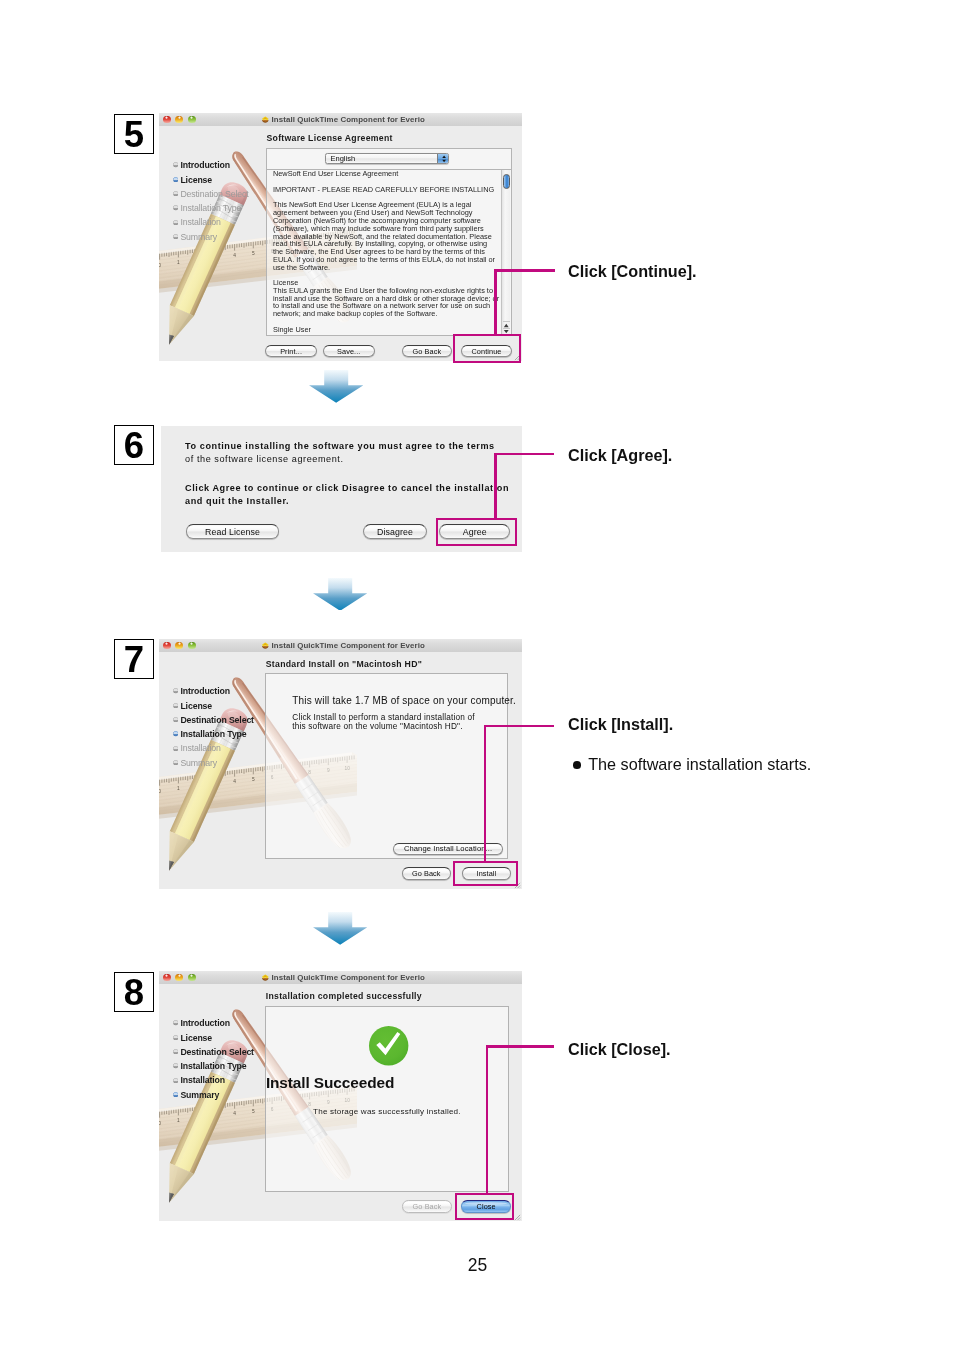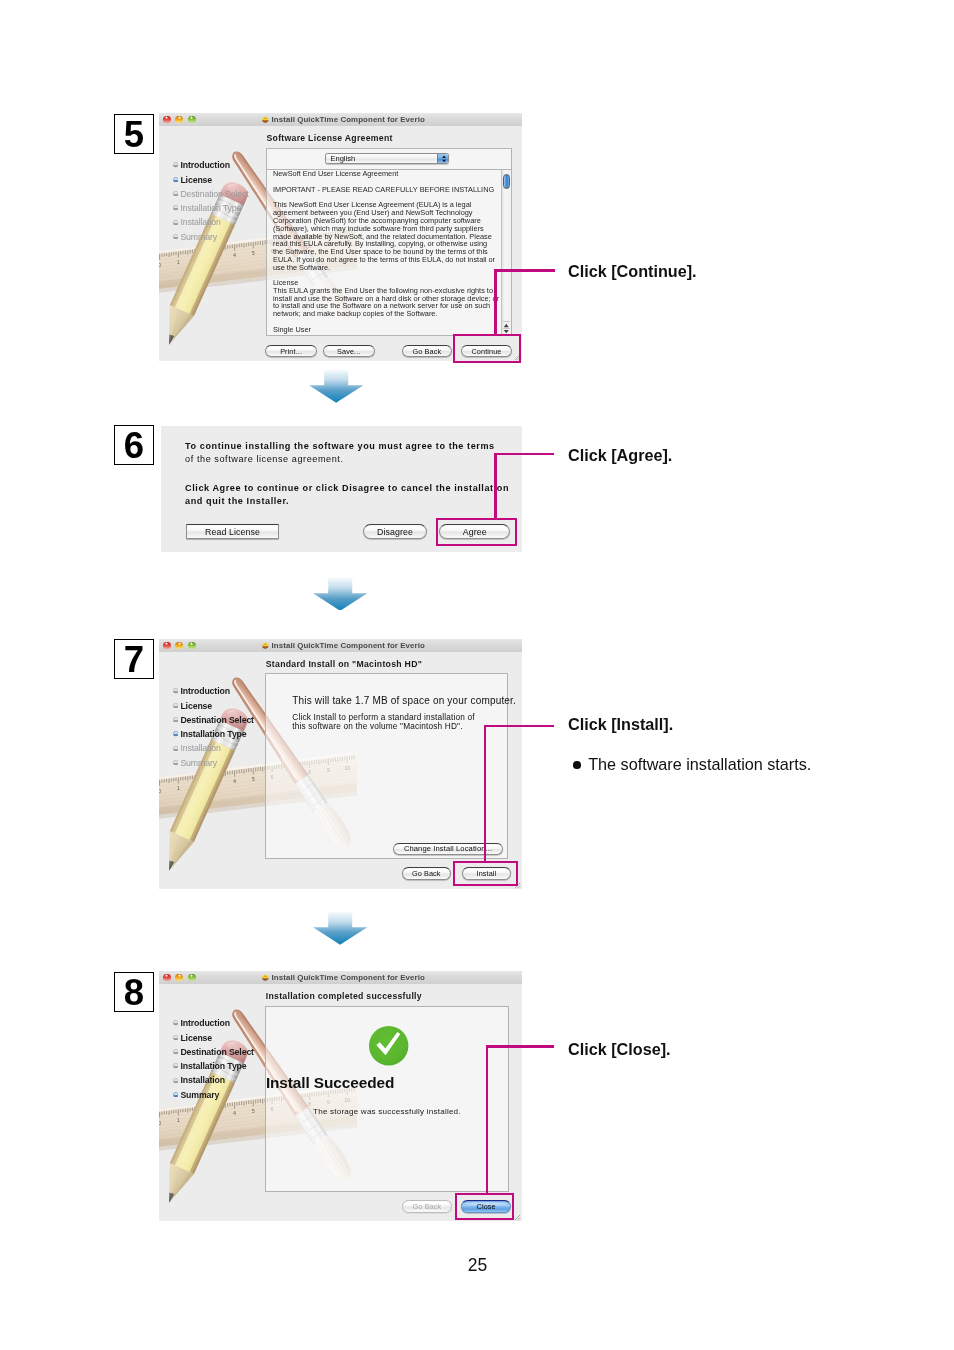--- a/index.html
+++ b/index.html
@@ -476,21 +476,21 @@
             <div style="font-size: 7.35px; line-height: 7.78px; color: rgb(38, 38, 38); height: 7.78px; white-space: nowrap;">NewSoft End User License Agreement</div>
             <div style="font-size: 7.35px; line-height: 7.78px; color: rgb(38, 38, 38); height: 7.78px; white-space: nowrap;"></div>
             <div style="font-size: 7.35px; line-height: 7.78px; color: rgb(38, 38, 38); height: 7.78px; white-space: nowrap;">IMPORTANT - PLEASE READ CAREFULLY BEFORE INSTALLING</div>
             <div style="font-size: 7.35px; line-height: 7.78px; color: rgb(38, 38, 38); height: 7.78px; white-space: nowrap;"></div>
             <div style="font-size: 7.35px; line-height: 7.78px; color: rgb(38, 38, 38); height: 7.78px; white-space: nowrap;">This NewSoft End User License Agreement (EULA) is a legal</div>
             <div style="font-size: 7.35px; line-height: 7.78px; color: rgb(38, 38, 38); height: 7.78px; white-space: nowrap;">agreement between you (End User) and NewSoft Technology</div>
             <div style="font-size: 7.35px; line-height: 7.78px; color: rgb(38, 38, 38); height: 7.78px; white-space: nowrap;">Corporation (NewSoft) for the accompanying computer software</div>
             <div style="font-size: 7.35px; line-height: 7.78px; color: rgb(38, 38, 38); height: 7.78px; white-space: nowrap;">(Software), which may include software from third party suppliers</div>
             <div style="font-size: 7.35px; line-height: 7.78px; color: rgb(38, 38, 38); height: 7.78px; white-space: nowrap;">made available by NewSoft, and the related documentation. Please</div>
             <div style="font-size: 7.35px; line-height: 7.78px; color: rgb(38, 38, 38); height: 7.78px; white-space: nowrap;">read this EULA carefully. By installing, copying, or otherwise using</div>
-            <div style="font-size: 7.35px; line-height: 7.78px; color: rgb(38, 38, 38); height: 7.78px; white-space: nowrap;">the Software, the End User space to be bound by the terms of this</div>
+            <div style="font-size: 7.35px; line-height: 7.78px; color: rgb(38, 38, 38); height: 7.78px; white-space: nowrap;">the Software, the End User agrees to be hard by the terms of this</div>
             <div style="font-size: 7.35px; line-height: 7.78px; color: rgb(38, 38, 38); height: 7.78px; white-space: nowrap;">EULA. If you do not agree to the terms of this EULA, do not install or</div>
             <div style="font-size: 7.35px; line-height: 7.78px; color: rgb(38, 38, 38); height: 7.78px; white-space: nowrap;">use the Software.</div>
             <div style="font-size: 7.35px; line-height: 7.78px; color: rgb(38, 38, 38); height: 7.78px; white-space: nowrap;"></div>
             <div style="font-size: 7.35px; line-height: 7.78px; color: rgb(38, 38, 38); height: 7.78px; white-space: nowrap;">License</div>
             <div style="font-size: 7.35px; line-height: 7.78px; color: rgb(38, 38, 38); height: 7.78px; white-space: nowrap;">This EULA grants the End User the following non-exclusive rights to</div>
             <div style="font-size: 7.35px; line-height: 7.78px; color: rgb(38, 38, 38); height: 7.78px; white-space: nowrap;">install and use the Software on a hard disk or other storage device; or</div>
             <div style="font-size: 7.35px; line-height: 7.78px; color: rgb(38, 38, 38); height: 7.78px; white-space: nowrap;">to install and use the Software on a network server for use on such</div>
             <div style="font-size: 7.35px; line-height: 7.78px; color: rgb(38, 38, 38); height: 7.78px; white-space: nowrap;">network; and make backup copies of the Software.</div>
             <div style="font-size: 7.35px; line-height: 7.78px; color: rgb(38, 38, 38); height: 7.78px; white-space: nowrap;"></div>
             <div style="font-size: 7.35px; line-height: 7.78px; color: rgb(38, 38, 38); height: 7.78px; white-space: nowrap;">Single User</div>
@@ -541,21 +541,21 @@
 
   <div style="position:absolute;left:161px;top:426px;width:361px;height:126px;background:#ececec;">
     <div id="s6p1" style="position:absolute;left:24.1px;top:14.2px;width:340px;">
         <div style="font-size: 9.1px; line-height: 13px; font-weight: bold; color: rgb(17, 17, 17); white-space: nowrap; letter-spacing: 0.57px;">To continue installing the software you must agree to the terms</div>
         <div style="font-size: 9.1px; line-height: 13px; font-weight: normal; color: rgb(17, 17, 17); white-space: nowrap; letter-spacing: 0.57px;">of the software license agreement.</div>
       </div>
     <div id="s6p2" style="position:absolute;left:24.1px;top:56.0px;width:340px;">
         <div style="font-size: 9.1px; line-height: 13px; font-weight: bold; color: rgb(17, 17, 17); white-space: nowrap; letter-spacing: 0.57px;">Click Agree to continue or click Disagree to cancel the installation</div>
         <div style="font-size: 9.1px; line-height: 13px; font-weight: bold; color: rgb(17, 17, 17); white-space: nowrap; letter-spacing: 0.57px;">and quit the Installer.</div>
       </div>
-    <div class="btn" style="left:24.9px;top:97.8px;width:93.1px;height:15.4px;line-height:14.2px;font-size:8.8px;border-radius:1px"><b>Read License</b></div>
+    <div class="btn" style="left:24.9px;top:97.8px;width:93.1px;height:15.4px;line-height:14.2px;font-size:8.8px;border-radius:7px"><b>Read License</b></div>
     <div class="btn" style="left:201.7px;top:97.8px;width:64.8px;height:15.4px;line-height:14.2px;font-size:8.8px;border-radius:7.7px"><b>Disagree</b></div>
     <div class="btn" style="left:278.3px;top:97.8px;width:71.0px;height:15.4px;line-height:14.2px;font-size:8.8px;border-radius:7.7px"><b>Agree</b></div>
   </div>
   <div class="hl" style="left:435.5px;top:517.7px;width:81.4px;height:28.1px"></div>
   <div class="lead" style="left:494.3px;top:452.5px;width:60px;height:2.8px"></div>
   <div class="lead" style="left:494.3px;top:452.5px;width:2.8px;height:66px"></div>
   <div class="calltxt" style="left:568px;top:446px">Click [Agree].</div>
 
   <svg class="arrow" style="left:313.4px;top:577.5px" width="54.3" height="32.8" viewBox="0 0 54.3 32.8">
     <path d="M15.2 0 H39.2 V15.3 H54.3 L27.15 32.8 L0 15.3 H15.2 Z" fill="url(#gArrow)"></path>

